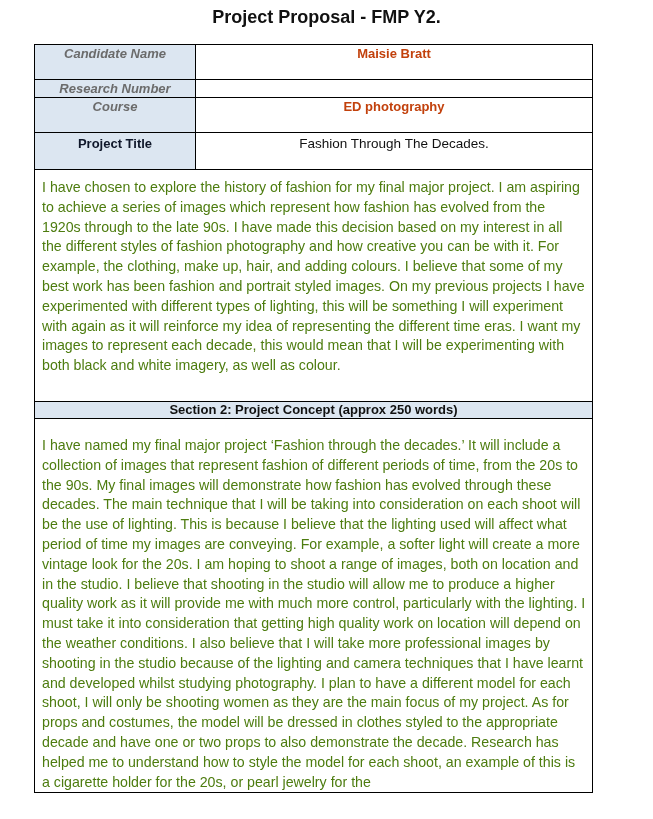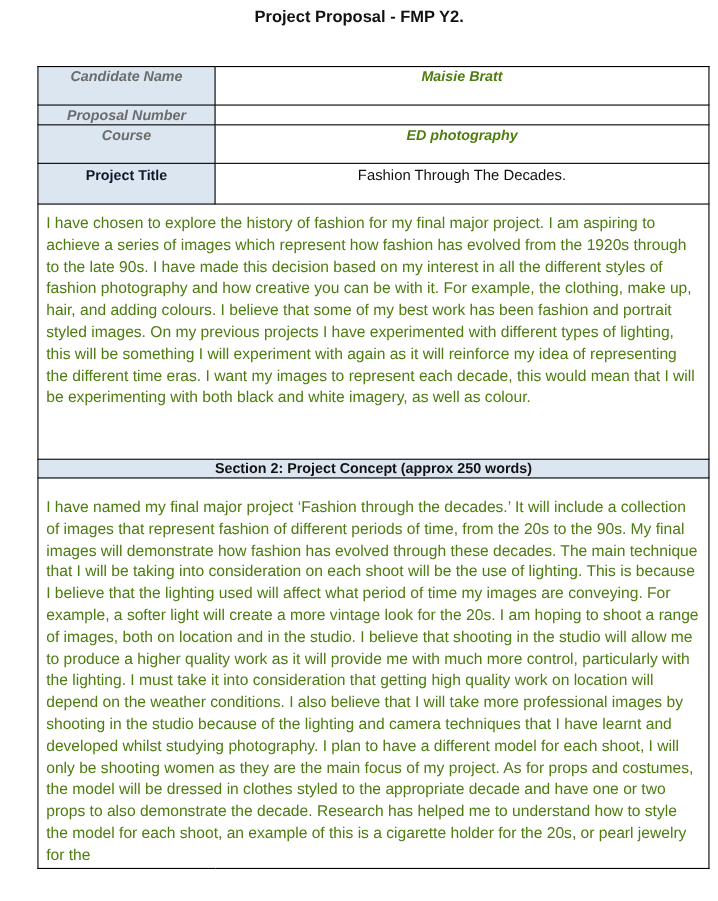--- a/index.html
+++ b/index.html
@@ -14,29 +14,29 @@
       overflow: hidden;
       font-family: "Liberation Sans", sans-serif;
       color: #111111;
     }
     .doc-title {
       position: absolute;
       top: 7px;
       left: 0;
       width: 653px;
       text-align: center;
-      font-size: 15px;
+      font-size: 18px;
       font-weight: bold;
       letter-spacing: 0;
     }
     .form-table {
       position: absolute;
       left: 34px;
-      top: 60px;
-      width: 611px;
+      top: 44px;
+      width: 559px;
       border-collapse: collapse;
       table-layout: fixed;
     }
     .form-table td {
       border: 1px solid #000000;
       padding: 0;
       vertical-align: top;
     }
     .label-cell {
       background: #dce6f1;
@@ -52,23 +52,22 @@
       font-style: normal;
       color: #0f172a;
       padding-top: 2px;
     }
     .value-cell {
       text-align: center;
       font-size: 13px;
       line-height: 17px;
     }
     .value-cell.italic {
-      font-style: italic;
       font-weight: bold;
-      color: #4d7c0f;
+      color: #c2410c;
     }
     .value-cell.plain {
       font-style: normal;
       color: #111111;
       font-size: 13.5px;
       padding-top: 2px;
     }
     .row-name td { height: 34px; }
     .row-number td { height: 16px; }
     .row-course td { height: 34px; }
@@ -108,21 +107,21 @@
 
 <div class="doc-title">Project Proposal - FMP Y2.</div>
 
 <table class="form-table">
   <tbody>
       <tr class="row-name">
     <td class="label-cell">Candidate Name</td>
     <td class="value-cell italic">Maisie Bratt</td>
   </tr>
   <tr class="row-number">
-    <td class="label-cell">Proposal Number</td>
+    <td class="label-cell">Research Number</td>
     <td class="value-cell italic"></td>
   </tr>
   <tr class="row-course">
     <td class="label-cell">Course</td>
     <td class="value-cell italic">ED photography</td>
   </tr>
   <tr class="row-title">
     <td class="label-cell plain">Project Title</td>
     <td class="value-cell plain">Fashion Through The Decades.</td>
   </tr>

